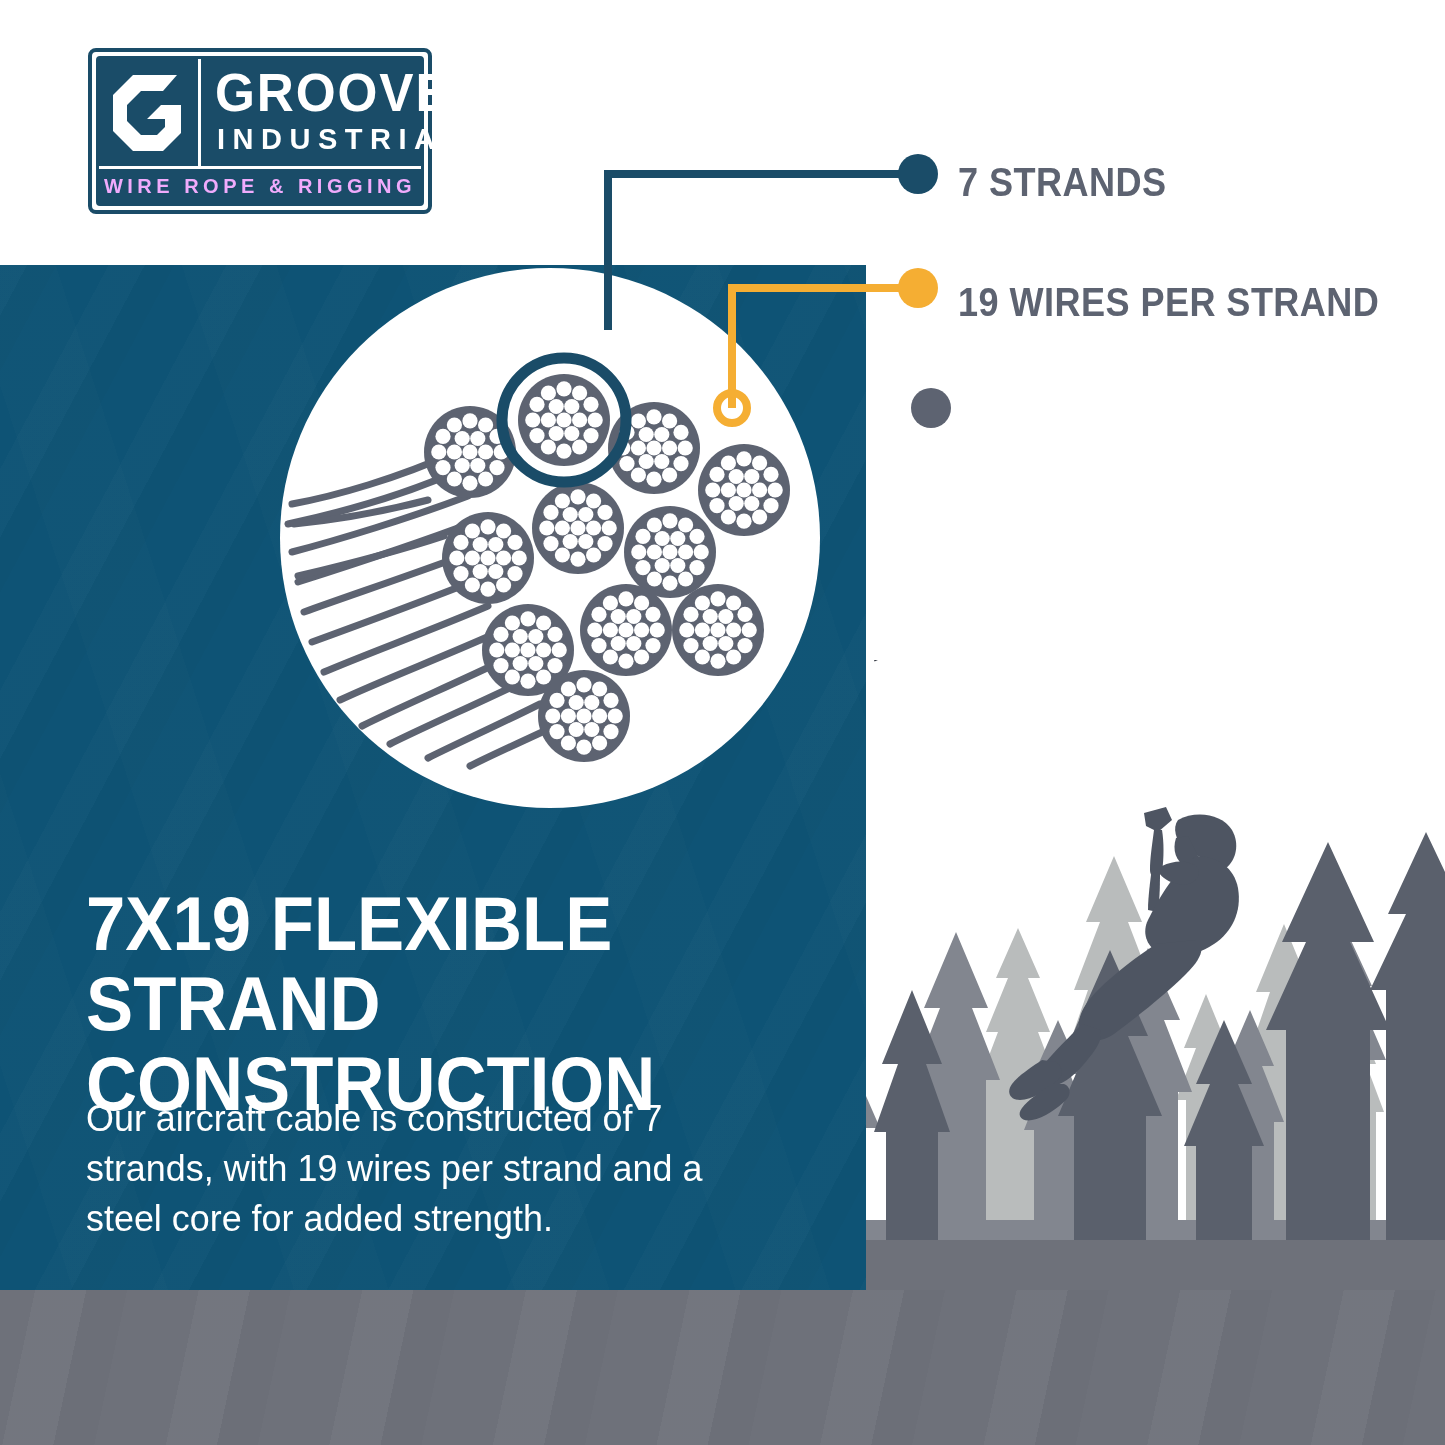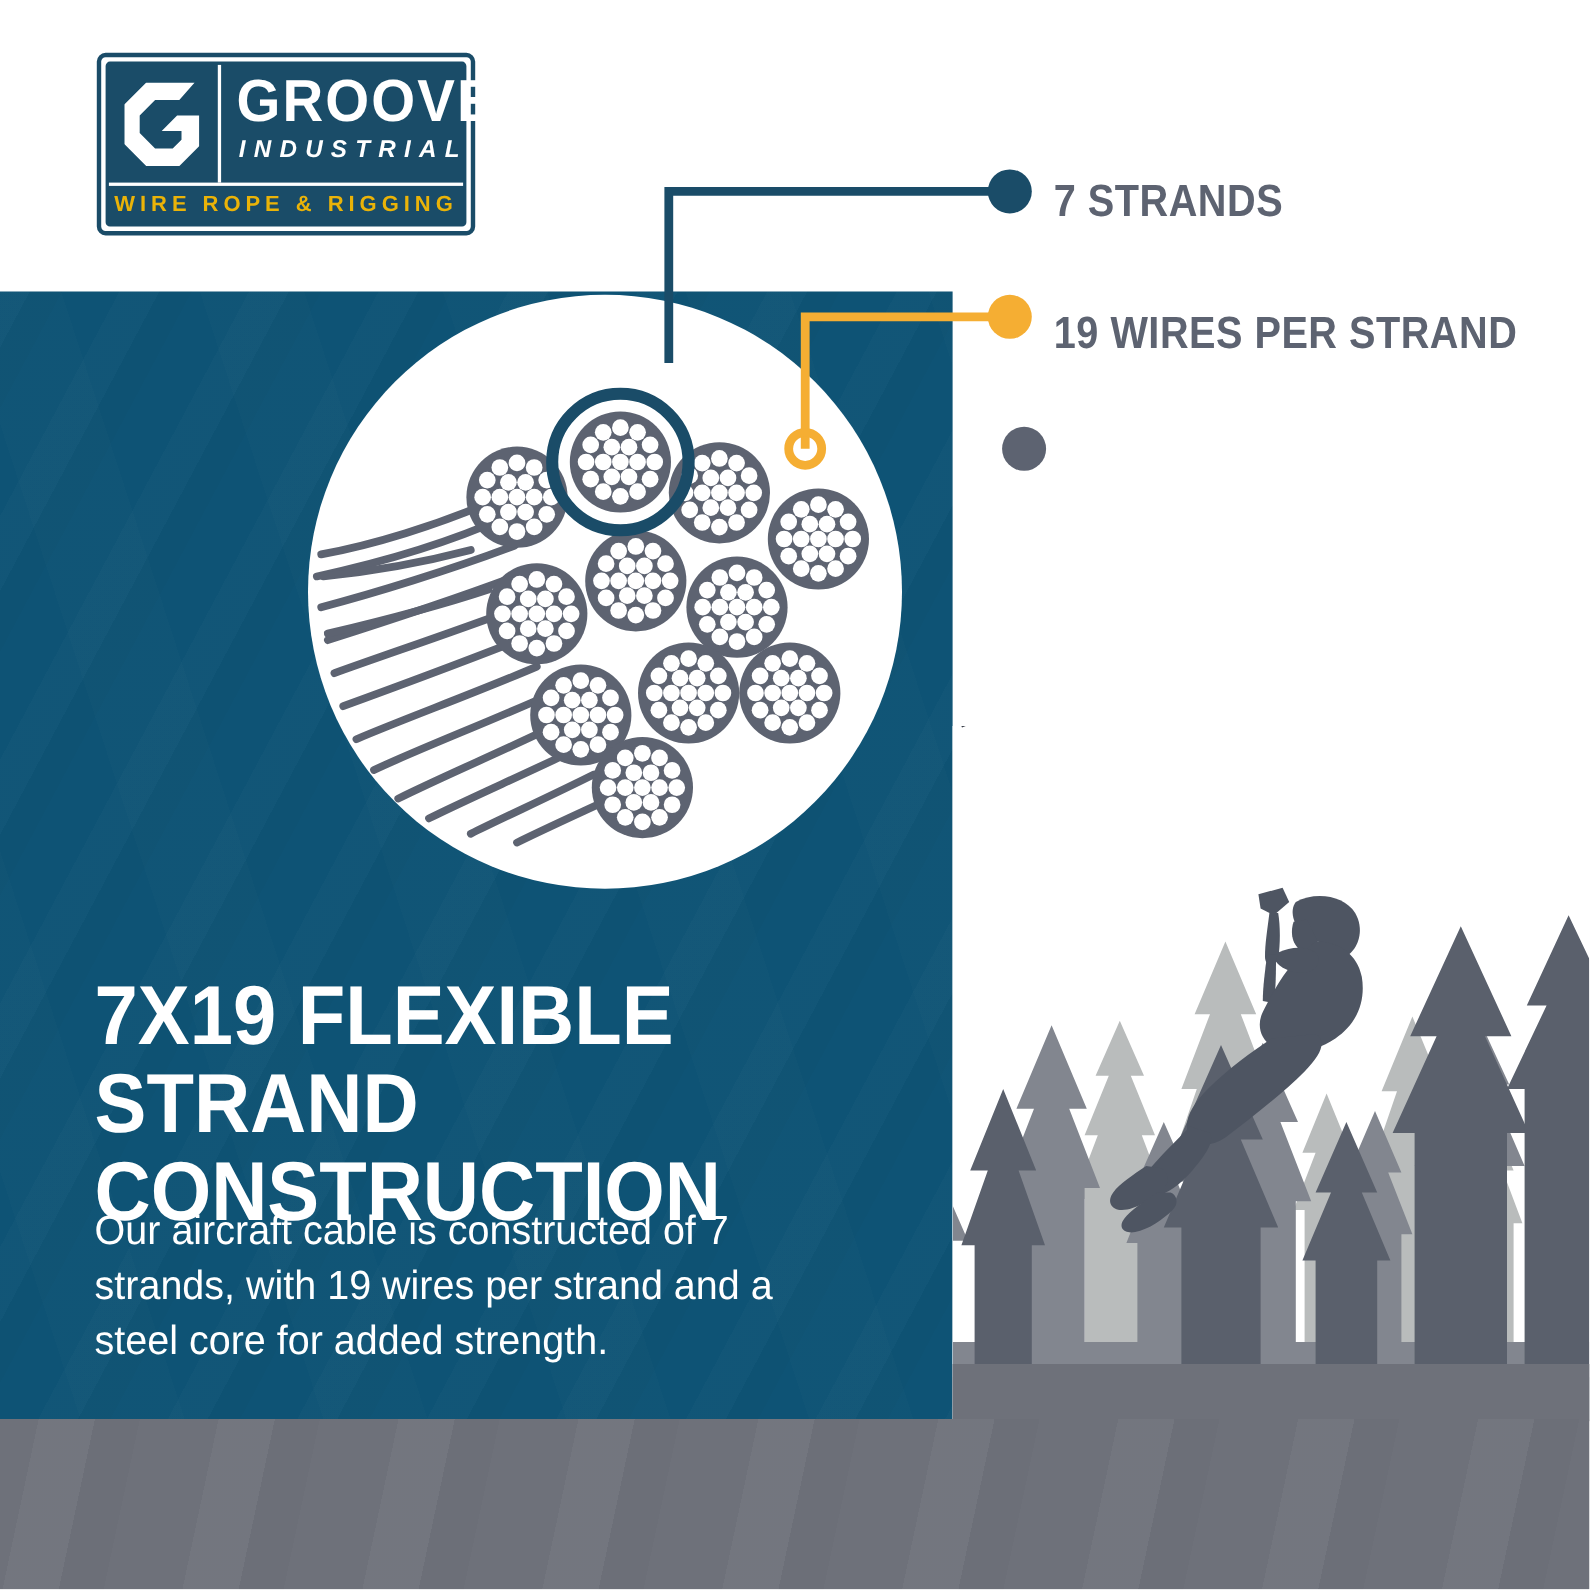--- a/index.html
+++ b/index.html
@@ -9,24 +9,24 @@
   
   #logo{position:absolute;left:88px;top:48px;width:344px;height:166px;}
   .logo-outer{position:absolute;inset:0;border:4px solid #1A4C68;border-radius:8px;background:#ffffff;}
   .logo-inner{position:absolute;left:8px;top:8px;right:8px;bottom:8px;border:3px solid #1A4C68;border-radius:4px;background:#1A4C68;}
   .logo-top{position:absolute;left:0;top:0;right:0;height:107px;display:flex;}
   .logo-mark{width:102px;height:100%;position:relative;border-right:3px solid #ffffff;box-sizing:border-box;}
   .logo-mark svg{position:absolute;left:50%;top:50%;transform:translate(-50%,-50%);}
   .logo-words{flex:1;position:relative;padding-left:14px;}
   .logo-groove{position:absolute;left:14px;top:6px;color:#fff;font-weight:bold;font-size:54px;letter-spacing:2px;
     font-family:"Liberation Sans Narrow","Liberation Sans",sans-serif;transform:scaleX(0.95);transform-origin:left top;line-height:1;}
-  .logo-industrial{position:absolute;left:16px;top:66px;color:#fff;font-weight:bold;font-size:22px;letter-spacing:7.5px;line-height:1;font-style:italic;}
+  .logo-industrial{position:absolute;left:16px;top:66px;color:#fff;font-weight:bold;font-size:29px;letter-spacing:7.5px;line-height:1;}
   .logo-divider{position:absolute;left:0;right:0;top:107px;height:3px;background:#ffffff;}
   .logo-tag{position:absolute;left:0;right:0;top:110px;bottom:0;display:flex;align-items:center;justify-content:center;}
-  .logo-tag span{color:#eab308;font-weight:bold;font-size:20px;letter-spacing:4.5px;}
+  .logo-tag span{color:#f0abfc;font-weight:bold;font-size:20px;letter-spacing:4.5px;}
 
   
   #blue-panel{position:absolute;left:0;top:265px;width:866px;height:1025px;background:#0E5375;overflow:hidden;}
   #blue-panel .waves{position:absolute;inset:-40px;opacity:.5;
     background:repeating-linear-gradient(118deg,
       rgba(255,255,255,0.000) 0px, rgba(255,255,255,0.000) 46px,
       rgba(255,255,255,0.030) 46px, rgba(255,255,255,0.030) 78px,
       rgba(0,0,0,0.035) 78px, rgba(0,0,0,0.035) 104px);}
   #blue-panel .waves2{position:absolute;inset:-40px;opacity:.45;
     background:repeating-linear-gradient(72deg,

